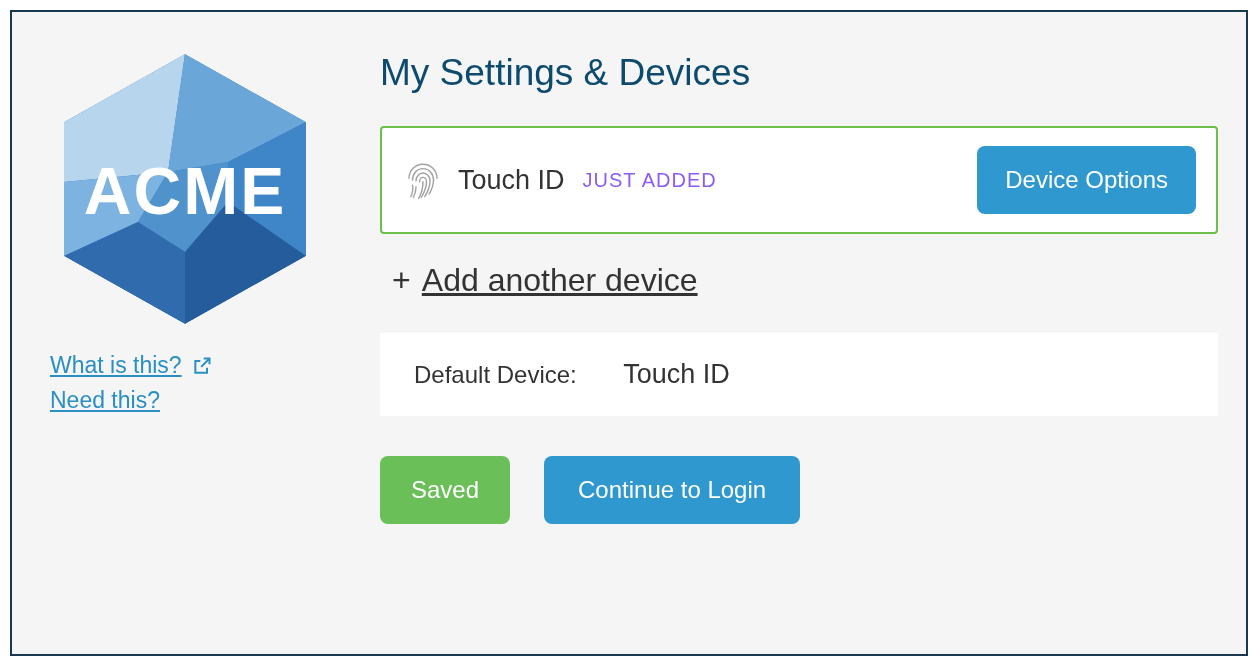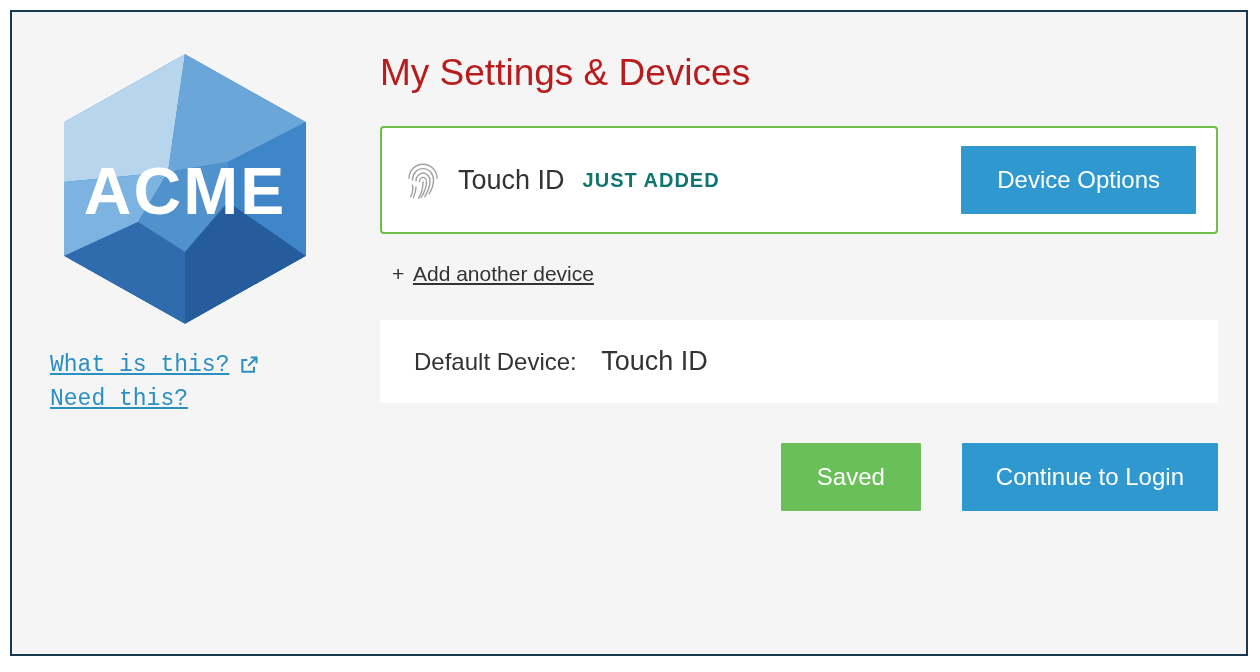--- a/index.html
+++ b/index.html
@@ -40,39 +40,38 @@
     height: 274px;
   }
   .side-link {
     color: #2a8fc1;
     font-size: 23px;
     text-decoration: underline;
     display: inline-flex;
     align-items: center;
     margin: 4px 0;
     cursor: pointer;
-    font-family: Liberation Mono, monospace;
   }
   .ext-icon {
     margin-left: 10px;
     display: inline-flex;
   }
   .powered {
     color: #6c6c6c;
     font-size: 22px;
     margin-top: 30px;
   }
   .main {
     flex: 1;
     padding-left: 20px;
     padding-top: 6px;
   }
   .page-title {
     font-size: 37px;
-    color: #b91c1c;
+    color: #0c4a6e;
     margin: 0 0 32px 0;
     font-weight: 400;
   }
   .device-card {
     border: 2px solid #6bbf4a;
     background: #fff;
     border-radius: 4px;
     display: flex;
     align-items: center;
     padding: 18px 20px;
@@ -86,66 +85,64 @@
     opacity: 0.55;
   }
   .device-name {
     font-size: 27px;
     color: #333;
     margin-right: 18px;
   }
   .just-added {
     font-size: 20px;
     letter-spacing: 1px;
-    color: #0f766e;
-    font-weight: bold;
+    color: #8b5cf6;
   }
   .spacer { flex: 1; }
   .btn {
     border: none;
-    border-radius: 1px;
+    border-radius: 8px;
     font-size: 24px;
-    padding: 20px 36px;
+    padding: 20px 28px;
     cursor: pointer;
     color: #fff;
     font-family: inherit;
   }
   .btn-blue { background: #2e98cf; }
   .btn-green { background: #6bbf59; }
   .add-row {
-    font-size: 21px;
+    font-size: 32px;
     color: #333;
     margin-left: 12px;
     margin-bottom: 34px;
     cursor: pointer;
   }
   .add-row .plus { margin-right: 4px; }
   .add-row .add-text { text-decoration: underline; }
   .default-card {
     background: #fff;
     padding: 26px 34px;
     margin-bottom: 40px;
   }
   .default-label {
     font-size: 24px;
     color: #333;
-    margin-right: 20px;
+    margin-right: 42px;
     text-align: right;
   }
   .default-value {
     font-size: 27px;
     color: #333;
   }
   .action-row {
     display: flex;
     gap: 34px;
-    justify-content: flex-end;
   }
   .action-row .btn { min-width: 130px; }
-  .action-row .btn-blue { padding-left: 34px; padding-right: 34px; margin-left: 7px; }
+  .action-row .btn-blue { padding-left: 34px; padding-right: 34px; }
 </style>
 </head>
 <body>
 
 <div class="frame">
 
   <aside class="sidebar">
     <div class="logo-wrap">
       <svg class="hex-logo" viewBox="0 0 254 274">
         <defs>

